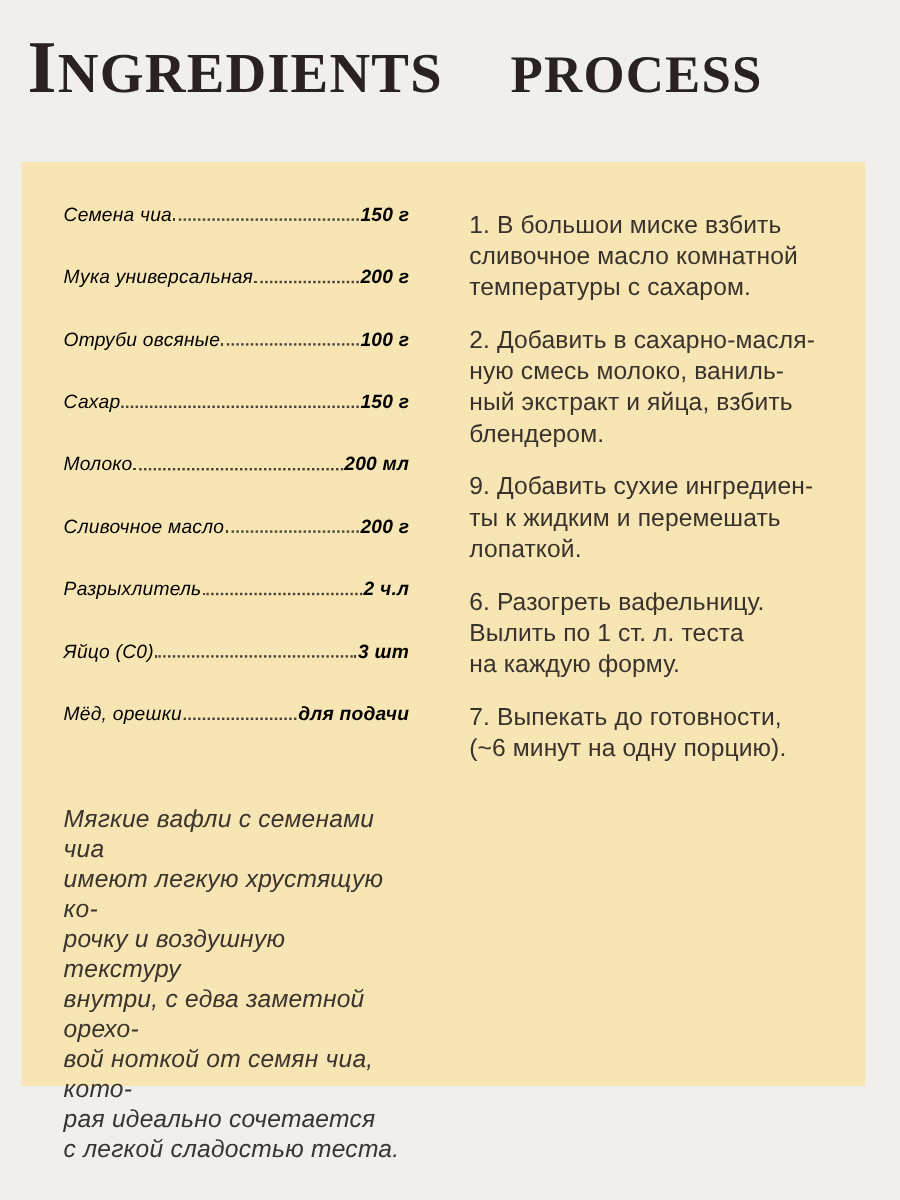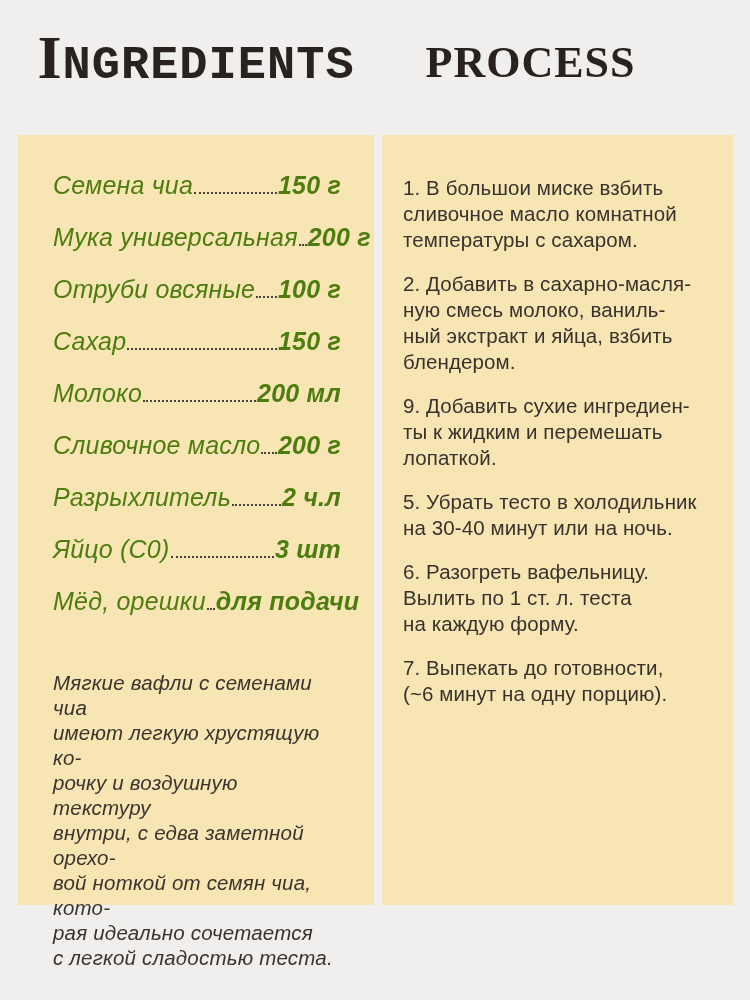--- a/index.html
+++ b/index.html
@@ -23,46 +23,46 @@
     align-items: baseline;
     justify-content: center;
     color: #292221;
     font-family: "Liberation Serif", serif;
     font-weight: 700;
     white-space: nowrap;
   }
   .col-header span { line-height: 1; }
   #hdr-ingredients { left: 18px; width: 356px; top: 26px; letter-spacing: 1px; }
   #hdr-ingredients .initial { font-size: 62px; }
-  #hdr-ingredients .rest { font-size: 47px; font-family: Liberation Mono, monospace; }
+  #hdr-ingredients .rest { font-size: 47px; }
   #hdr-process { left: 382px; width: 351px; top: 41px; letter-spacing: 1px; }
   #hdr-process .inner { position: relative; left: -27px; display: flex; align-items: baseline; }
   #hdr-process .initial { font-size: 44px; }
   #hdr-process .rest { font-size: 44px; }
 
   
   .panel {
     position: absolute;
     top: 135px;
     height: 770px;
     background: #f7e5b4;
     box-sizing: border-box;
   }
   #panel-ingredients { left: 18px; width: 356px; padding: 36px 33px 0 35px; }
-  #panel-process { left: 382px; width: 351px; padding: 40px 18px 0 21px; }
+  #panel-process { left: 370px; width: 351px; padding: 40px 18px 0 21px; }
 
   
   .ing-row {
     display: flex;
     align-items: baseline;
     height: 22px;
     margin-bottom: 30px;
     font-style: italic;
-    font-size: 25px;
-    color: #4d7c0f;
+    font-size: 16px;
+    color: #000000;
     letter-spacing: 0.2px;
     white-space: nowrap;
   }
   .ing-name { flex: 0 0 auto; }
   .ing-dots {
     flex: 1 1 auto;
     min-width: 8px;
     border-bottom: 2px dotted #4a423a;
     margin: 0 1px 4px 1px;
   }
@@ -165,22 +165,20 @@
     <div class="step">1. В большои миске взбить
 сливочное масло комнатной
 температуры с сахаром.</div>
     <div class="step">2. Добавить в сахарно-масля-
 ную смесь молоко, ваниль-
 ный экстракт и яйца, взбить
 блендером.</div>
     <div class="step">9. Добавить сухие ингредиен-
 ты к жидким и перемешать
 лопаткой.</div>
-    <div class="step">5. Убрать тесто в холодильник
-на 30-40 минут или на ночь.</div>
     <div class="step">6. Разогреть вафельницу.
 Вылить по 1 ст. л. теста
 на каждую форму.</div>
     <div class="step">7. Выпекать до готовности,
 (~6 минут на одну порцию).</div>
   </div>
 
 </div>
 
 </body></html>

